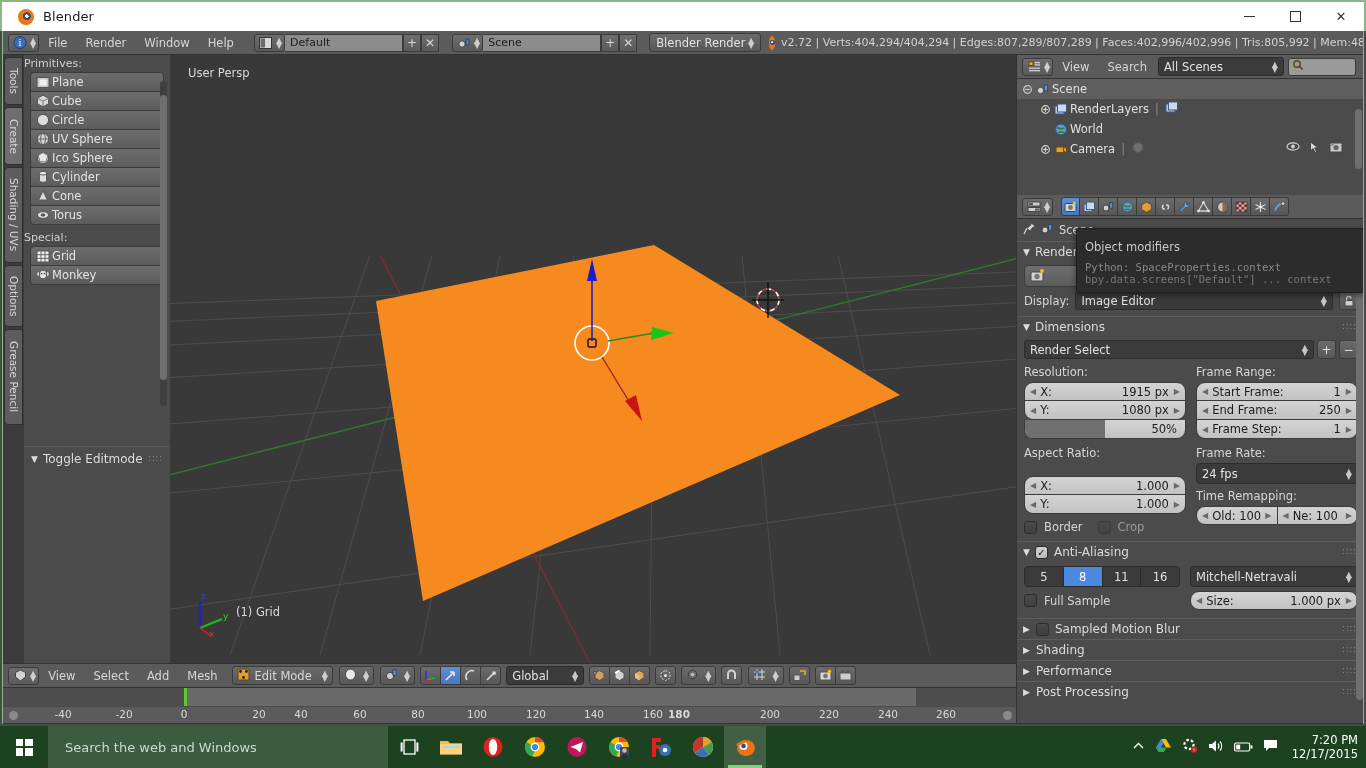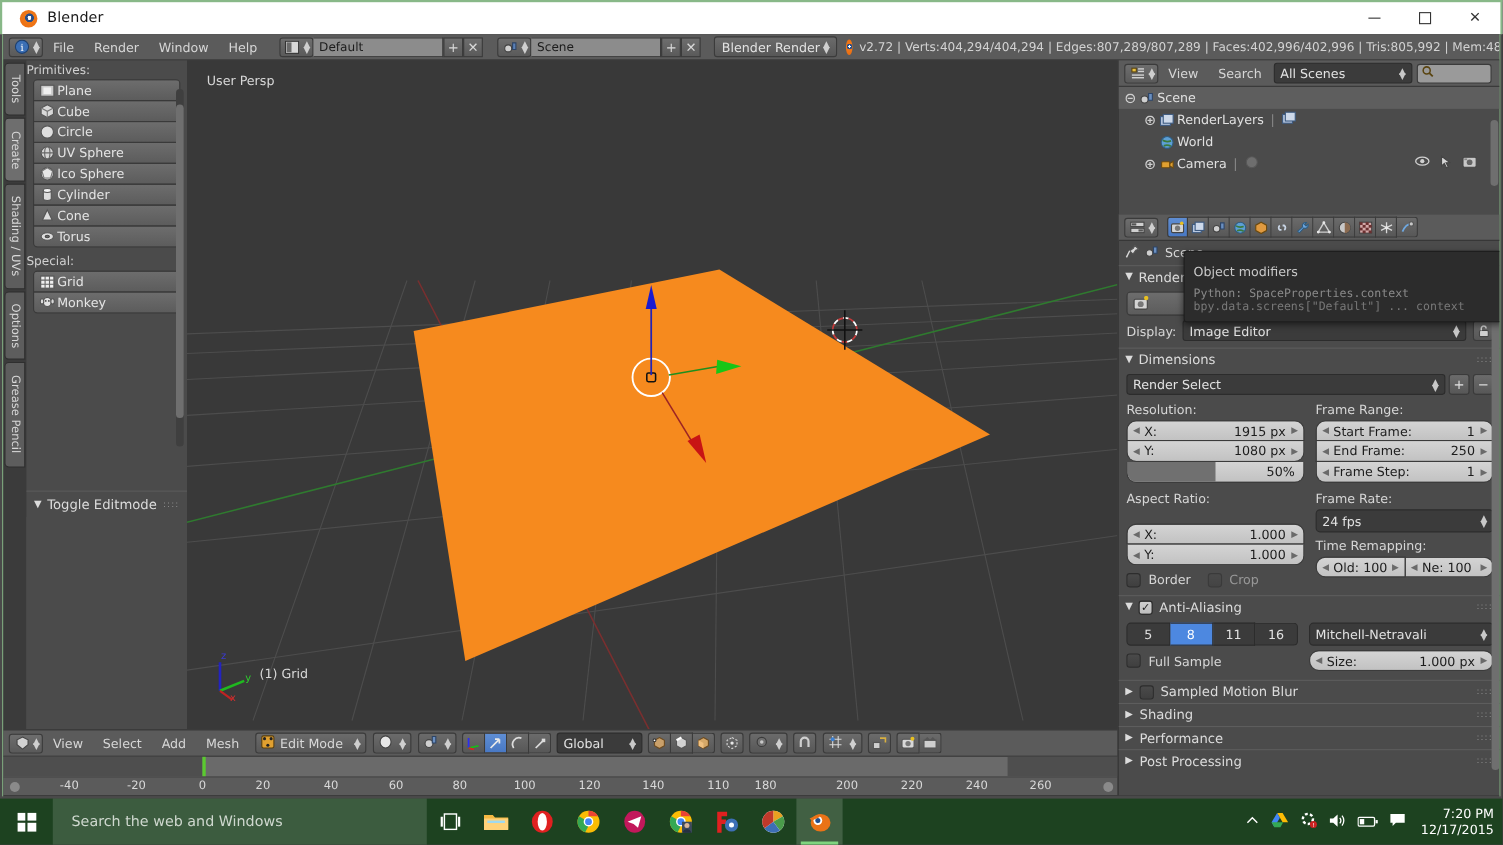--- a/index.html
+++ b/index.html
@@ -755,29 +755,29 @@
     <div class="tl-strip">
       <div class="past"></div>
       <div class="future"></div>
       <div class="ph"></div>
     </div>
     <div class="tl-ruler">
       <div class="tl-knob" style="left:6px;"></div>
       <div class="tl-num" style="left:60px;">-40</div>
       <div class="tl-num" style="left:121px;">-20</div>
       <div class="tl-num" style="left:181px;">0</div>
-      <div class="tl-num" style="left:236px;">20</div>
+      <div class="tl-num" style="left:256px;">20</div>
       <div class="tl-num" style="left:298px;">40</div>
       <div class="tl-num" style="left:357px;">60</div>
       <div class="tl-num" style="left:415px;">80</div>
       <div class="tl-num" style="left:474px;">100</div>
       <div class="tl-num" style="left:533px;">120</div>
       <div class="tl-num" style="left:591px;">140</div>
-      <div class="tl-num" style="left:650px;">110</div>
-      <div class="tl-num" style="left:693px;">180</div>
+      <div class="tl-num" style="left:650px;">160</div>
+      <div class="tl-num" style="left:676px;font-weight:bold;">180</div>
       <div class="tl-num" style="left:767px;">200</div>
       <div class="tl-num" style="left:826px;">220</div>
       <div class="tl-num" style="left:885px;">240</div>
       <div class="tl-num" style="left:943px;">260</div>
       <div class="tl-knob" style="left:1000px;"></div>
     </div>
 
     <div class="tl-header">
       
       

